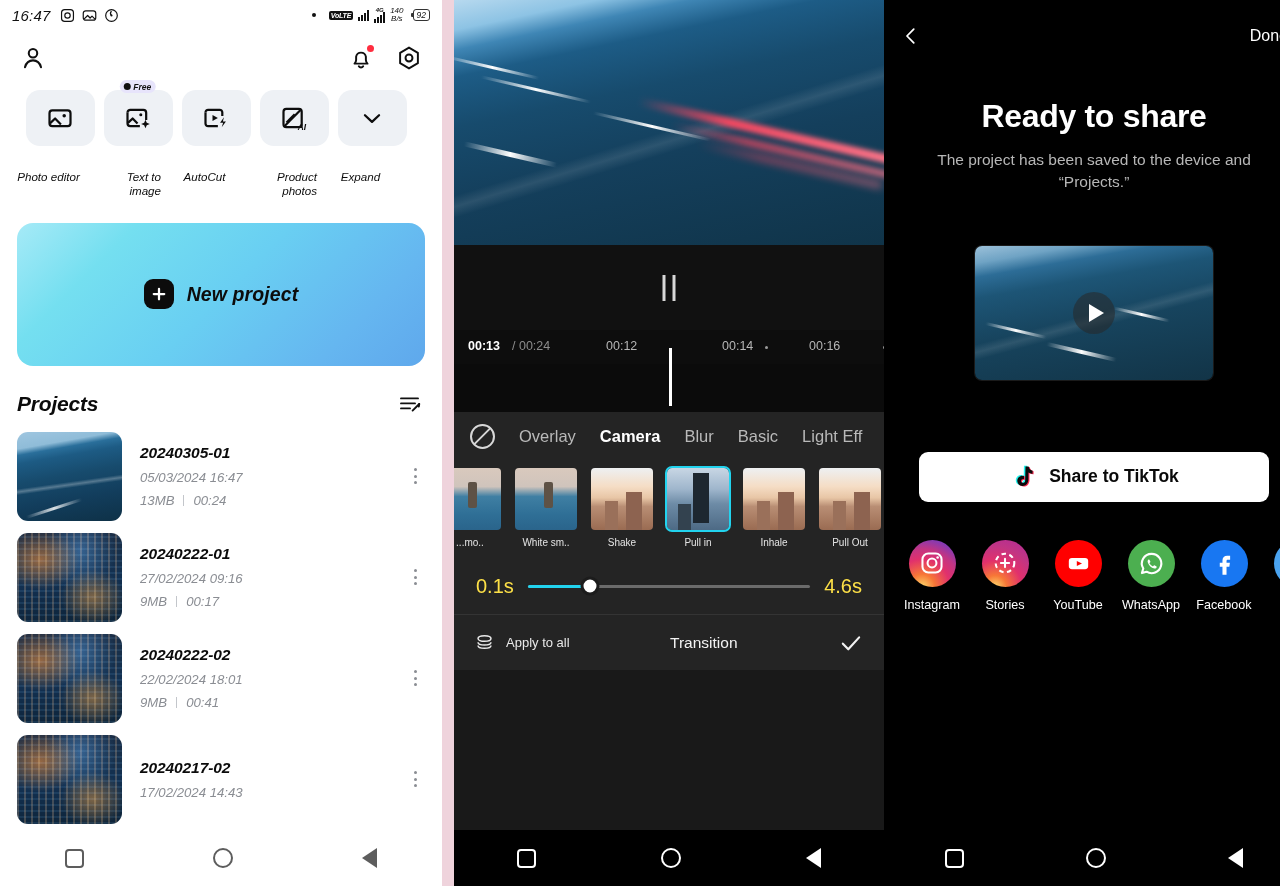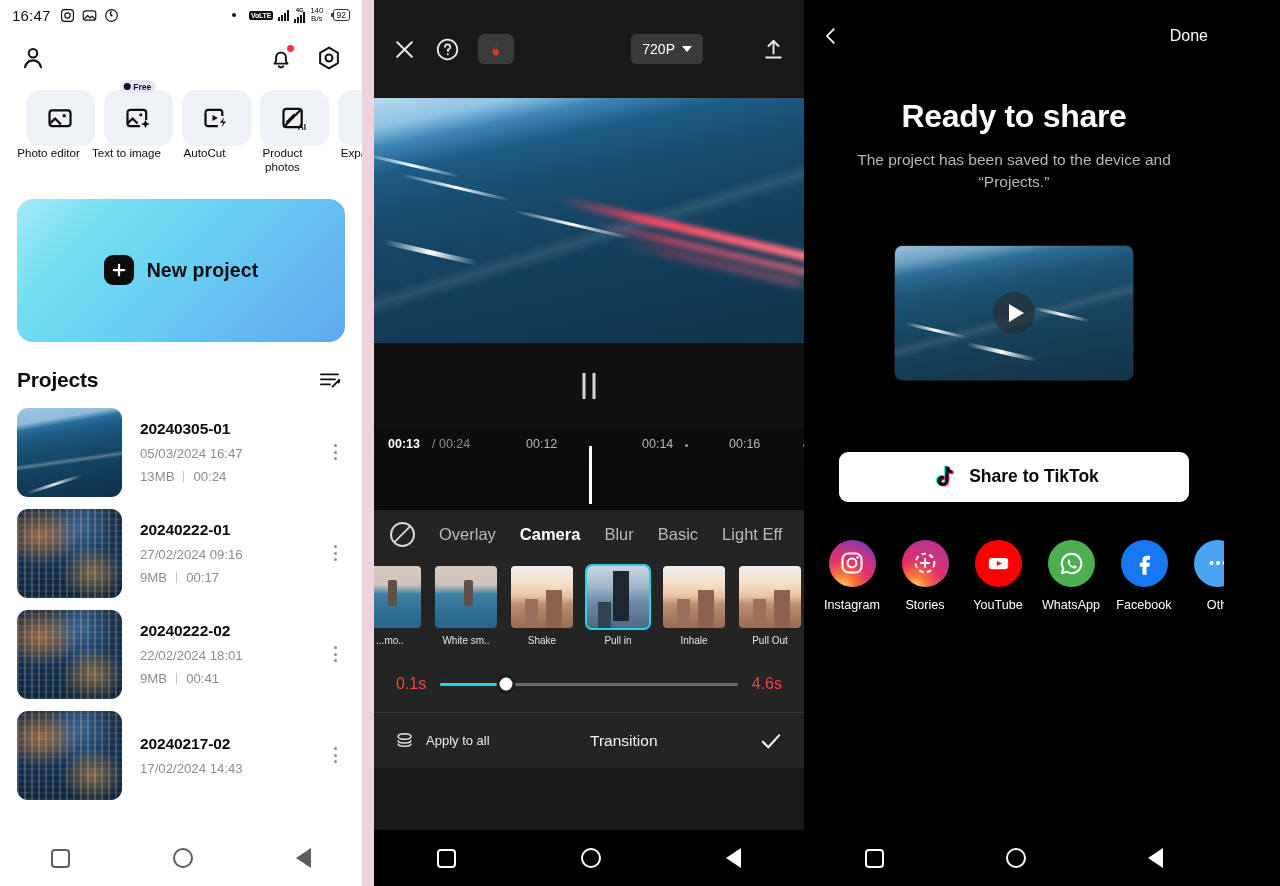--- a/index.html
+++ b/index.html
@@ -5,21 +5,21 @@
   * { margin:0; padding:0; box-sizing:border-box; }
   html,body { width:1280px; height:886px; overflow:hidden; }
   body {
     font-family: "Liberation Sans", sans-serif;
     background:#000;
     display:flex;
   }
 
   
   .panel { position:relative; height:886px; overflow:hidden; flex:none; }
-  #panel-home   { width:362px; background:#ffffff; }
+  #panel-home   { width:442px; background:#ffffff;font-style:italic; }
   .sep          { width:12px; background:#efd3dc; height:886px; flex:none; }
   #panel-editor { width:430px; background:#191919; }
   #panel-share  { width:420px; background:#000000; }
 
   
   .statusbar {
     height:30px; display:flex; align-items:center;
     padding:0 12px; font-size:15px; color:#101010;
   }
   .sb-time { font-size:15px; font-weight:400; letter-spacing:.2px; }
@@ -51,21 +51,21 @@
   .bell-dot { position:absolute; right:0px; top:0px; width:7px; height:7px; border-radius:50%; background:#ff2d3f; }
 
   
   .quick { display:flex; padding:4px 14px 0 14px; gap:9px; }
   .qa { width:69px; display:flex; flex-direction:column; align-items:center; cursor:pointer; }
   .qa-tile {
     width:69px; height:56px; border-radius:14px; background:#eef1f5;
     display:flex; align-items:center; justify-content:center; position:relative;margin-left:23px;
   }
   .qa-label {
-    margin-top:0; font-size:11.6px; color:#0d0d0d; text-align:center; line-height:1.25;
+    margin-top:24px; font-size:11.6px; color:#0d0d0d; text-align:right; line-height:1.25;
   }
   .free-badge {
     position:absolute; top:-10px; left:50%; transform:translateX(-50%);
     background:#e7e4fb; color:#111; font-size:8.5px; font-weight:600;
     border-radius:7px; padding:1.5px 5px 1.5px 4px;
     display:flex; align-items:center; gap:2.5px; white-space:nowrap;
   }
   .free-badge .clock { width:7px; height:7px; border-radius:50%; background:#111; display:block; }
 
   
@@ -191,21 +191,21 @@
   .im-sea:after{content:"";position:absolute;left:46%;top:22%;width:9px;height:26px;background:#5e5246;border-radius:2px;}
   .im-city { background:linear-gradient(180deg,#eef0f2 0%,#f5ddc5 30%,#e8c6a6 48%,#b98e74 62%,#9a6b52 100%); position:relative;}
   .im-city:before{content:"";position:absolute;left:22%;bottom:0;width:13px;height:46%;background:#9a705a;}
   .im-city:after{content:"";position:absolute;left:56%;bottom:0;width:16px;height:62%;background:#8d6350;}
   .im-tower { background:linear-gradient(180deg,#c8d6e4 0%,#9fb6cc 34%,#6d8ba6 58%,#4d6a85 100%); position:relative;}
   .im-tower:before{content:"";position:absolute;left:42%;top:8%;width:16px;height:80%;background:#1d2730;}
   .im-tower:after{content:"";position:absolute;left:18%;bottom:0;width:13px;height:42%;background:#33424f;}
 
   
   .dur-row { height:56px; display:flex; align-items:center; padding:0 22px; gap:14px; background:#242424; }
-  .dur-lbl { font-size:16px; color:#ef4444; }
+  .dur-lbl { font-size:20px; color:#fde047; }
   .dur-track { flex:1; height:3px; background:#6b6b6b; border-radius:2px; position:relative; cursor:pointer; }
   .dur-fill { position:absolute; left:0; top:0; height:3px; background:#22d3ee; border-radius:2px; width:22%; }
   .dur-knob { position:absolute; left:22%; top:50%; transform:translate(-50%,-50%);
               width:19px;height:19px;border-radius:50%;background:#fff;border:3px solid #1c1c1c;
               box-shadow:0 0 0 1.5px #fff inset; }
 
   
   .ed-actions { height:56px; display:flex; align-items:center; padding:0 20px; background:#242424;
                 border-top:1px solid #343434; }
   .apply-all { display:flex; align-items:center; gap:11px; cursor:pointer; }
@@ -472,45 +472,20 @@
     <span class="nav-btn">
         <span class="nav-tr"></span>
       </span>
   </div>
 </div>
 
 <div class="sep"></div>
 
 <div class="panel" id="panel-editor">
 
-  <div class="ed-top">
-    <svg width="25" height="25" viewBox="0 0 24 24">
-      <path d="M5 5l14 14M19 5L5 19" stroke="#e9e9e9" stroke-width="1.9" stroke-linecap="round"></path>
-    </svg>
-    <svg width="25" height="25" viewBox="0 0 24 24">
-      <circle cx="12" cy="12" r="9.4" fill="none" stroke="#e9e9e9" stroke-width="1.7"></circle>
-      <path d="M9.6 9.4a2.5 2.5 0 1 1 2.9 2.6v1.6" fill="none" stroke="#e9e9e9" stroke-width="1.7" stroke-linecap="round"></path>
-      <circle cx="12.3" cy="16.5" r="1" fill="#e9e9e9"></circle>
-    </svg>
-    <span class="flame-btn">
-      <svg width="15" height="17" viewBox="0 0 24 24">
-        <path d="M12 2c1.4 4.2-3.2 5.6-3.2 9.4 0 1.6.9 2.8 1.9 3.4-.6-2 .6-3.6 1.7-4.6.5 2.3 3.3 3.2 3.3 6.1A5.7 5.7 0 0 1 12 22a6 6 0 0 1-6-6.2C6 10 12 8.4 12 2z" fill="#e8392c"></path>
-      </svg>
-    </span>
-    <span class="spacer"></span>
-    <span class="res-pill">
-      <span>720P</span>
-      <i class="caret-dn"></i>
-    </span>
-    <svg width="25" height="25" viewBox="0 0 24 24" style="margin-left:40px">
-      <path d="M12 3.8v12" stroke="#e9e9e9" stroke-width="1.9" stroke-linecap="round"></path>
-      <path d="M7.2 8.6L12 3.8l4.8 4.8" fill="none" stroke="#e9e9e9" stroke-width="1.9" stroke-linecap="round" stroke-linejoin="round"></path>
-      <path d="M5 19.6h14" stroke="#e9e9e9" stroke-width="1.9" stroke-linecap="round"></path>
-    </svg>
-  </div>
 
   <div class="ed-preview">
     <i class="whitestreak" style="left:-2%;top:27%;width:22%;"></i>
     <i class="whitestreak" style="left:6%;top:36%;width:26%;"></i>
     <i class="whitestreak" style="left:2%;top:62%;width:22%;height:5px;"></i>
     <i class="whitestreak" style="left:32%;top:51%;width:28%;"></i>
     <i class="redstreak"></i>
     <i class="redstreak b"></i>
     <i class="redstreak c"></i>
   </div>

